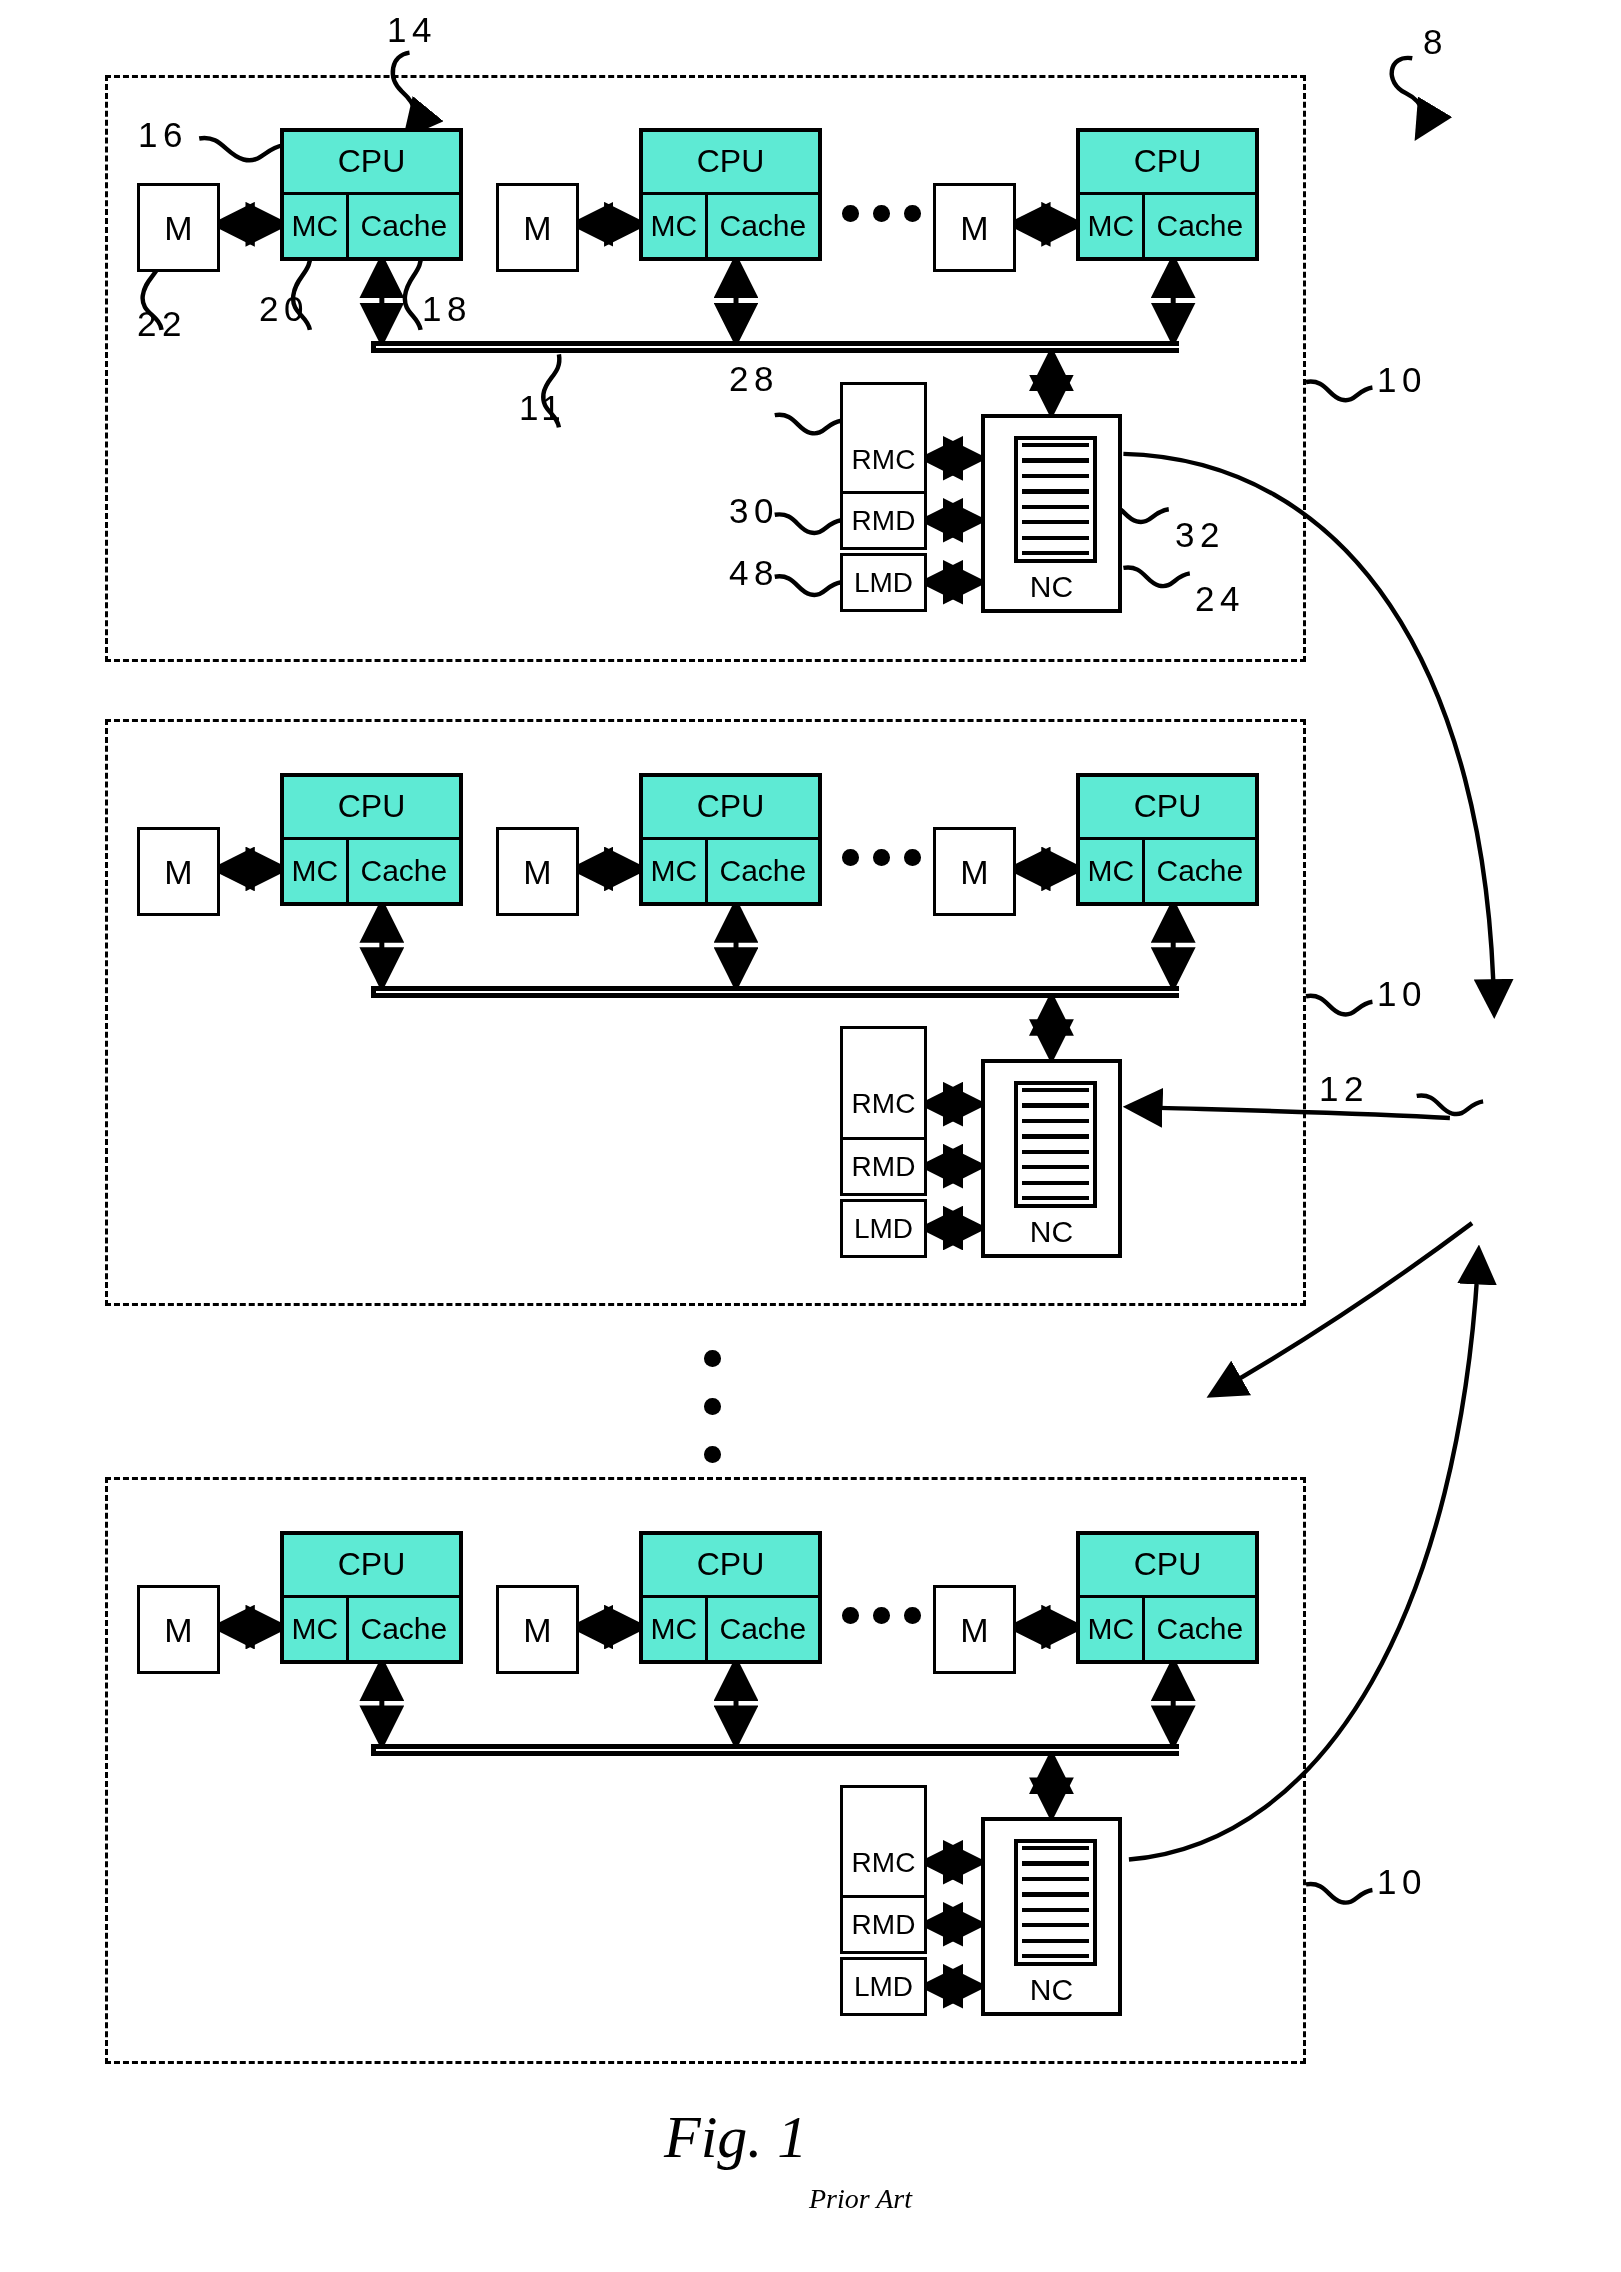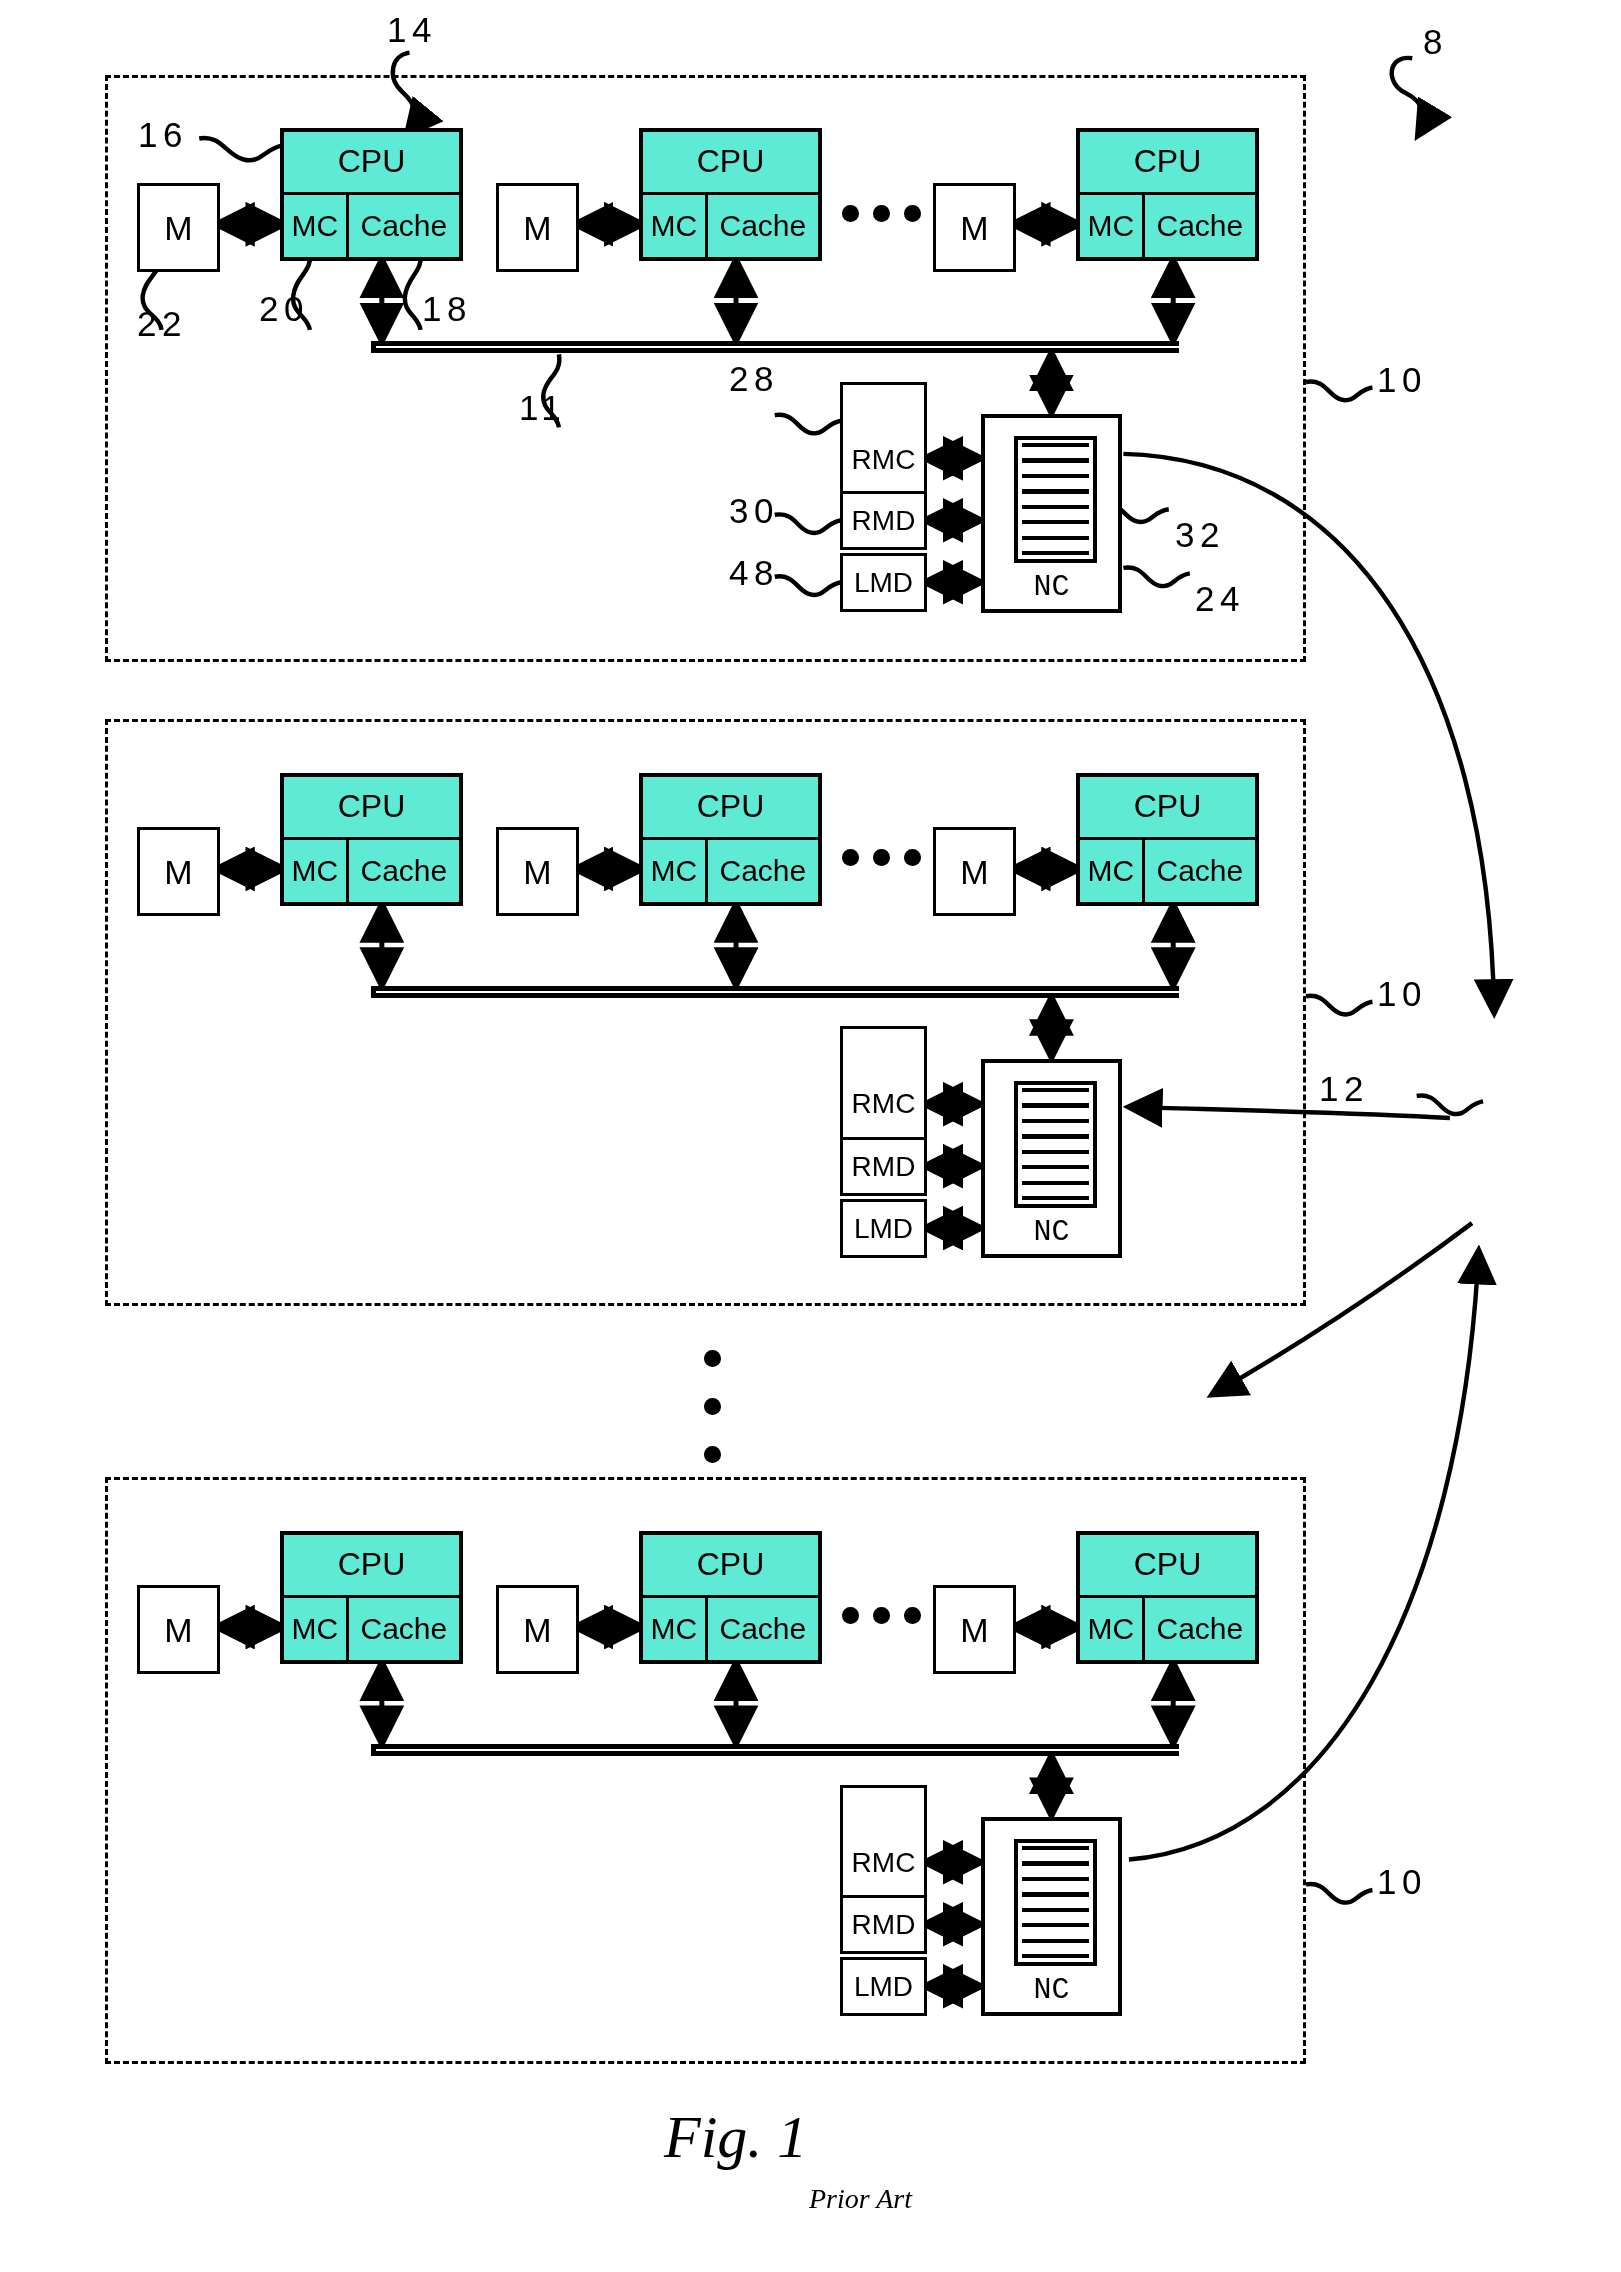--- a/index.html
+++ b/index.html
@@ -38,21 +38,21 @@
   .cpu-mc{width:37%;display:flex;align-items:center;justify-content:center;font-size:30px;border-right:3.9px solid #000;box-sizing:border-box;}
   .cpu-cache{flex:1;display:flex;align-items:center;justify-content:center;font-size:30px;box-sizing:border-box;}
 
   .small-box{font-size:28px;}
 
   
   .nc-outer{position:absolute;border:4.4px solid #000;box-sizing:border-box;background:#fff;}
   .nc-queue{position:absolute;border:4.4px solid #000;box-sizing:border-box;background:#fff;
             display:flex;flex-direction:column;justify-content:space-between;padding:3.3px 4.4px;}
   .nc-queue .stripe{height:4.4px;background:#000;width:100%;}
-  .nc-label{position:absolute;left:0;right:0;bottom:5.5px;text-align:center;font-size:30px;font-family:Liberation Mono, monospace;}
+  .nc-label{position:absolute;left:0;right:0;bottom:5.5px;text-align:center;font-size:30px;}
 
   
   .bus{position:absolute;border-top:5px solid #000;border-bottom:5px solid #000;height:12px;box-sizing:border-box;background:#fff;}
   .bus-stub{position:absolute;width:5px;background:#000;}
 
   
   .switch{
     position:absolute;border:5px solid #000;border-radius:50% / 28%;
     box-sizing:border-box;background:#fff;
     display:flex;align-items:center;justify-content:center;font-size:32px;

